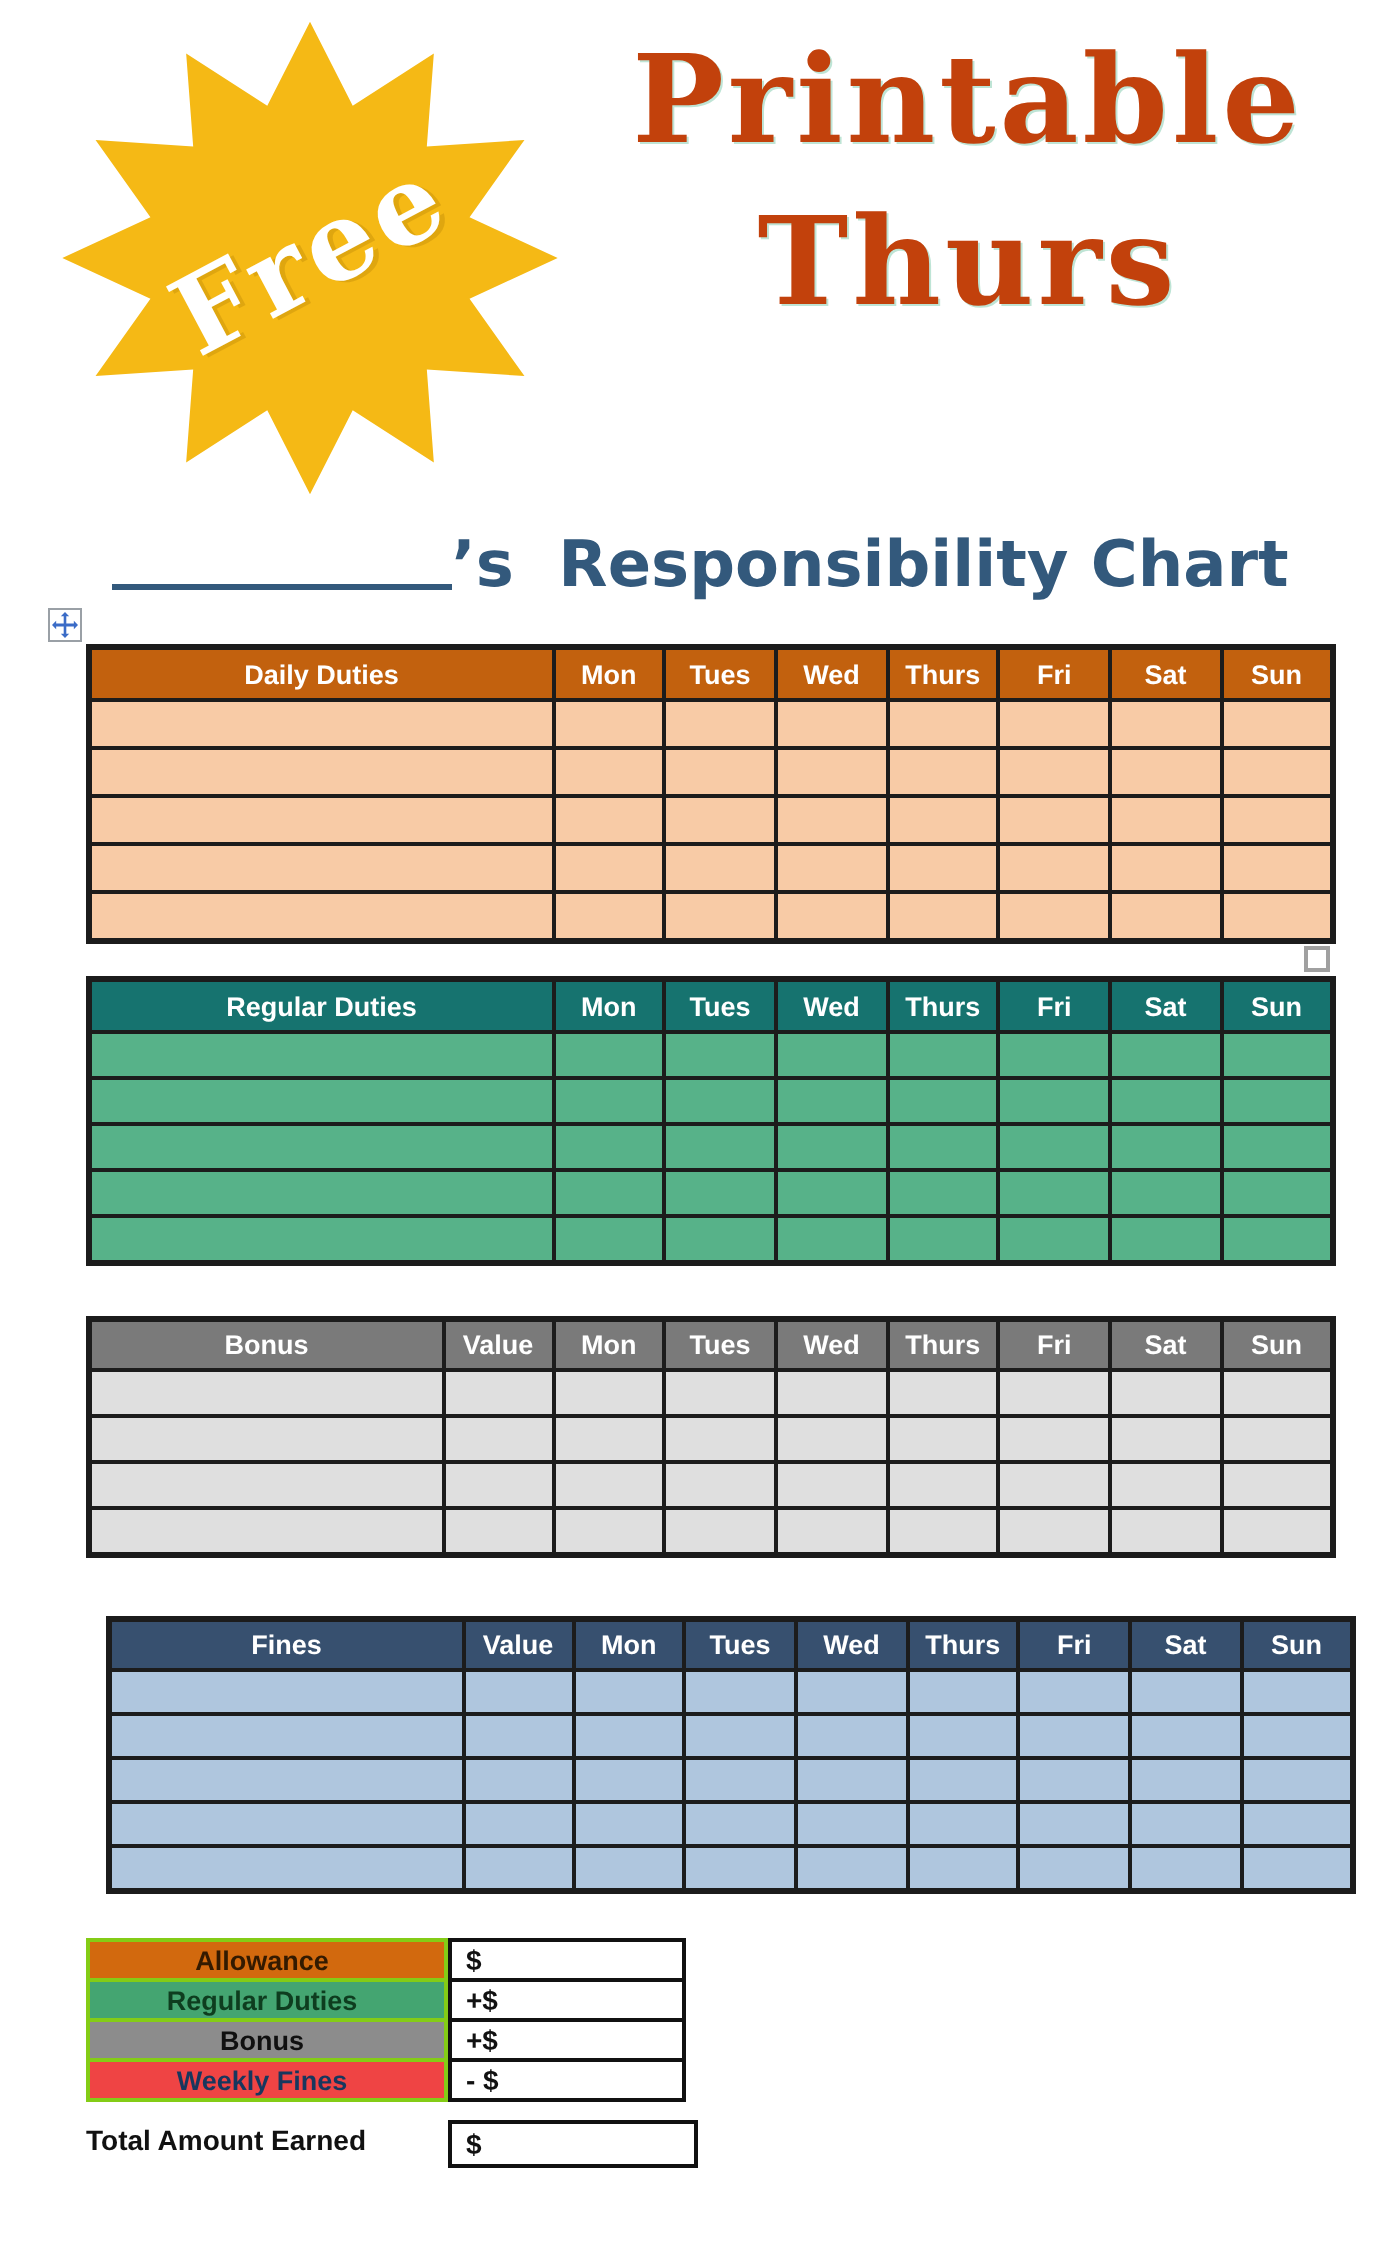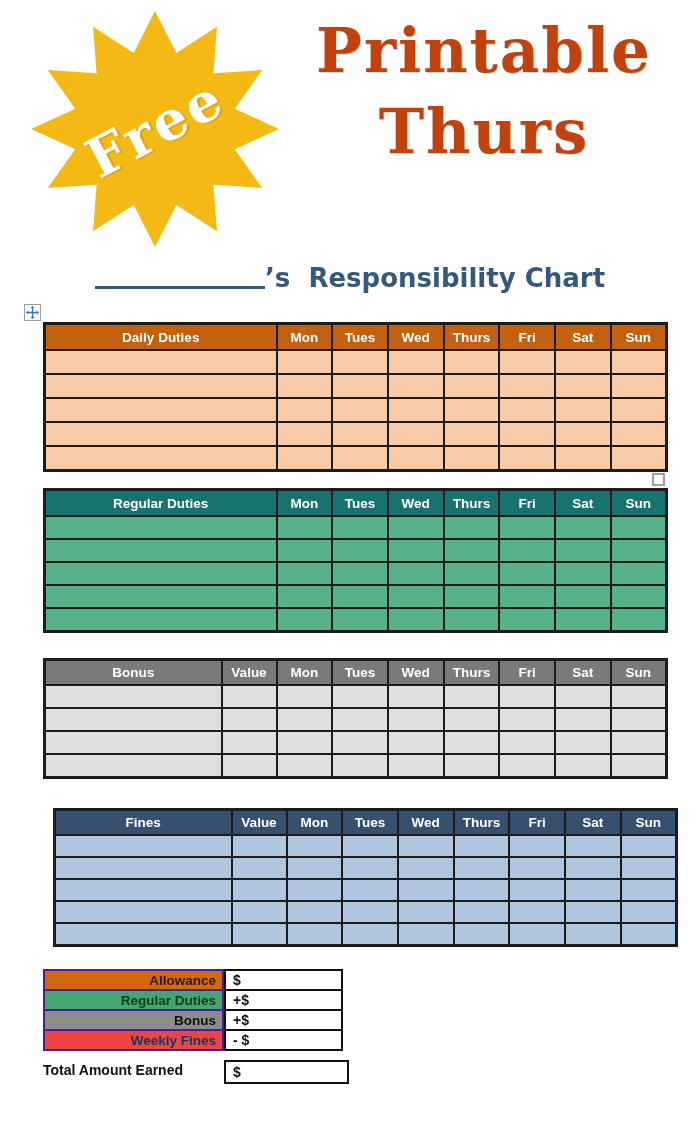--- a/index.html
+++ b/index.html
@@ -14,21 +14,21 @@
         transform:rotate(-28deg);
         font-family:"DejaVu Serif",serif;font-weight:bold;font-size:54px;
         color:#ffffff;letter-spacing:3px;text-shadow:2px 2px 0 rgba(160,110,0,.25);}
   .big-title{position:absolute;left:278px;top:10px;width:412px;text-align:center;
         font-family:"DejaVu Serif",serif;font-weight:bold;color:#c2410c;}
   .big-title .line{font-size:61px;line-height:81px;letter-spacing:2px;
         text-shadow:1px 1px 0 rgba(70,177,136,.35);}
 
   
   .chart-heading{position:absolute;left:0;top:263px;width:700px;text-align:center;
-        color:#33597C;font-size:26px;font-weight:bold;font-family:"DejaVu Sans",sans-serif;
+        color:#33597C;font-size:32px;font-weight:bold;font-family:"DejaVu Sans",sans-serif;
         white-space:pre;}
   .blank-line{display:inline-block;width:170px;height:4px;vertical-align:-2px;
         border-bottom:3px solid #33597C;}
 
   
   .move-handle{position:absolute;left:24px;top:304px;width:17px;height:17px;background:#fff;
         border:1px solid #9aa0a6;display:flex;align-items:center;justify-content:center;box-sizing:border-box;}
   .resize-handle{position:absolute;left:652px;top:473px;width:9px;height:9px;background:#fff;
         border:2px solid #a0a0a0;box-sizing:content-box;}
 
@@ -39,21 +39,21 @@
   table.tbl th{color:#ffffff;font-size:13.5px;font-weight:bold;text-align:center;
         font-family:"Liberation Sans",sans-serif;}
   .daily{top:322px;}   .daily th{background:#C2610E;height:24px;}   .daily td{background:#F8CBA6;height:22px;}
   .regular{top:488px;} .regular th{background:#16736F;height:24px;} .regular td{background:#57B289;height:21px;}
   .bonus{top:658px;}   .bonus th{background:#7A7A7A;height:23px;}   .bonus td{background:#DFDFDF;height:21px;}
   .fines{top:808px;margin-left:10px;}   .fines th{background:#37506F;height:23px;}   .fines td{background:#AFC6DE;height:20px;}
 
   
   table.sum-labels{position:absolute;left:43px;top:969px;width:181px;border-collapse:collapse;
         table-layout:fixed;border:2px solid #111;}
-  table.sum-labels td{border:2px solid #4c1d95;height:18px;text-align:right;padding:0 6px 0 1px;
+  table.sum-labels td{border:2px solid #84cc16;height:18px;text-align:center;padding:0 6px 0 1px;
         font-size:13.5px;font-weight:bold;}
   .row-allowance{background:#D2690E;color:#331A00;}
   .row-regular{background:#44A571;color:#0E3D1F;}
   .row-bonus{background:#8C8C8C;color:#101010;}
   .row-fines{background:#ef4444;color:#17375E;}
   .sum-total-label{position:absolute;left:43px;top:1059px;width:177px;text-align:left;
         font-weight:bold;font-size:14px;color:#111;line-height:22px;}
   table.sum-values{position:absolute;left:224px;top:969px;width:119px;border-collapse:collapse;
         table-layout:fixed;border:2px solid #111;background:#fff;}
   table.sum-values td{border:2px solid #111;height:18px;text-align:left;padding:0 0 0 7px;

